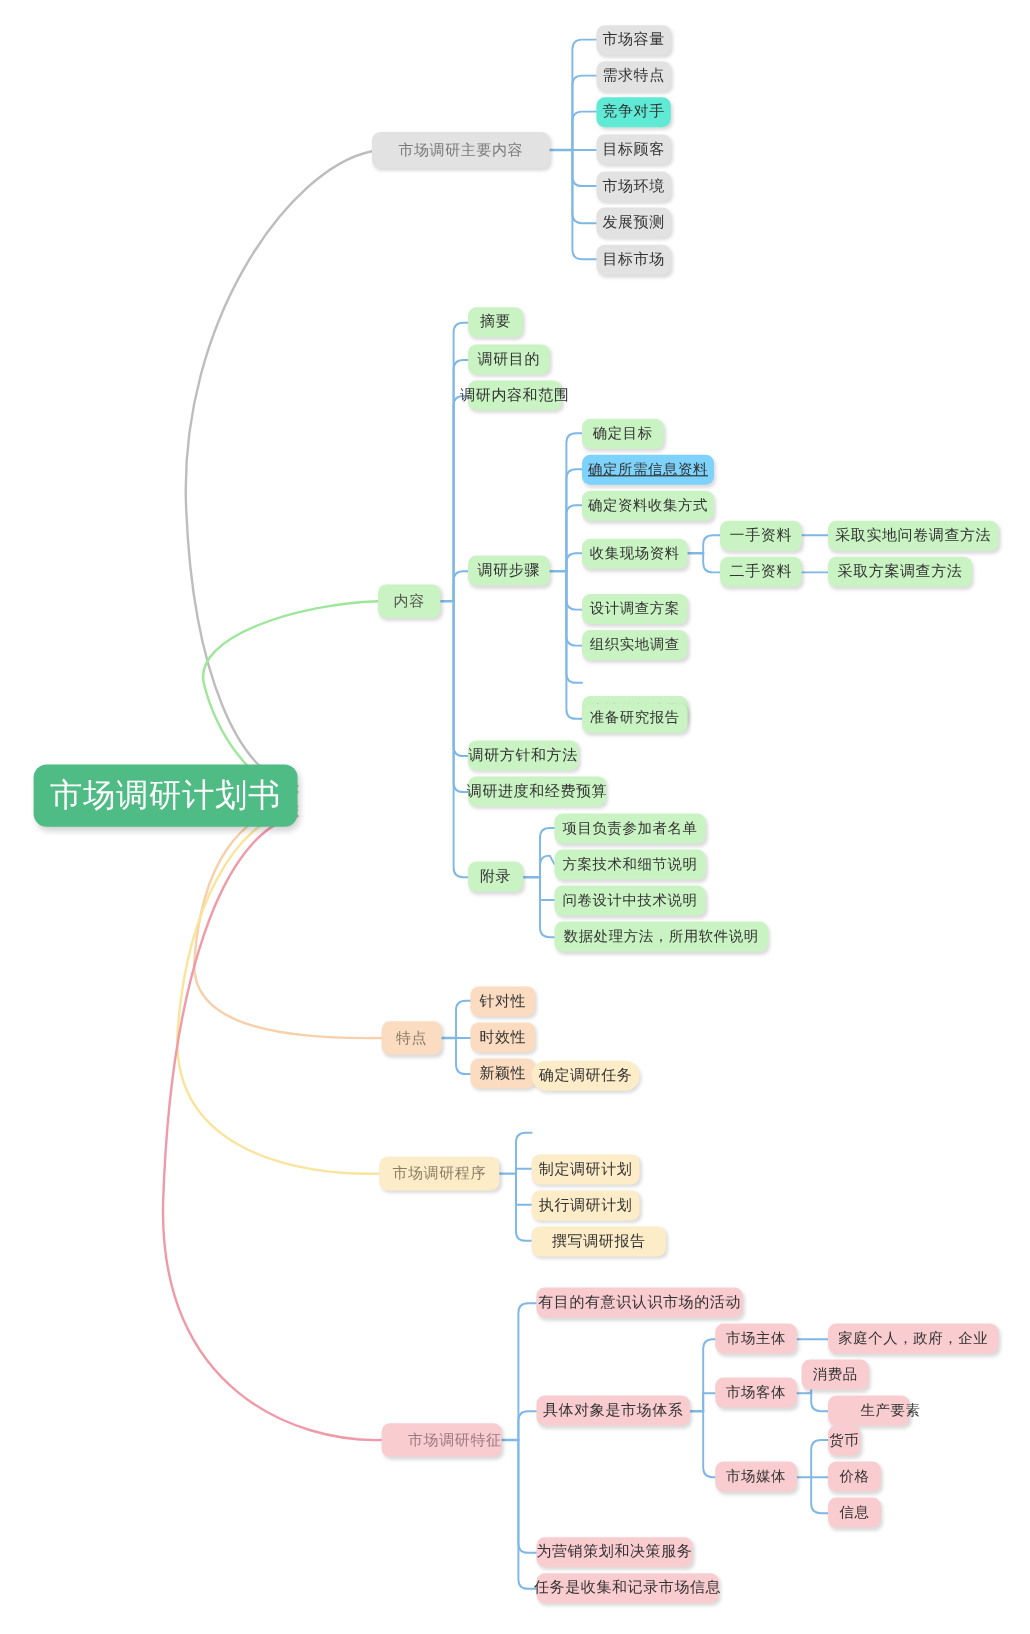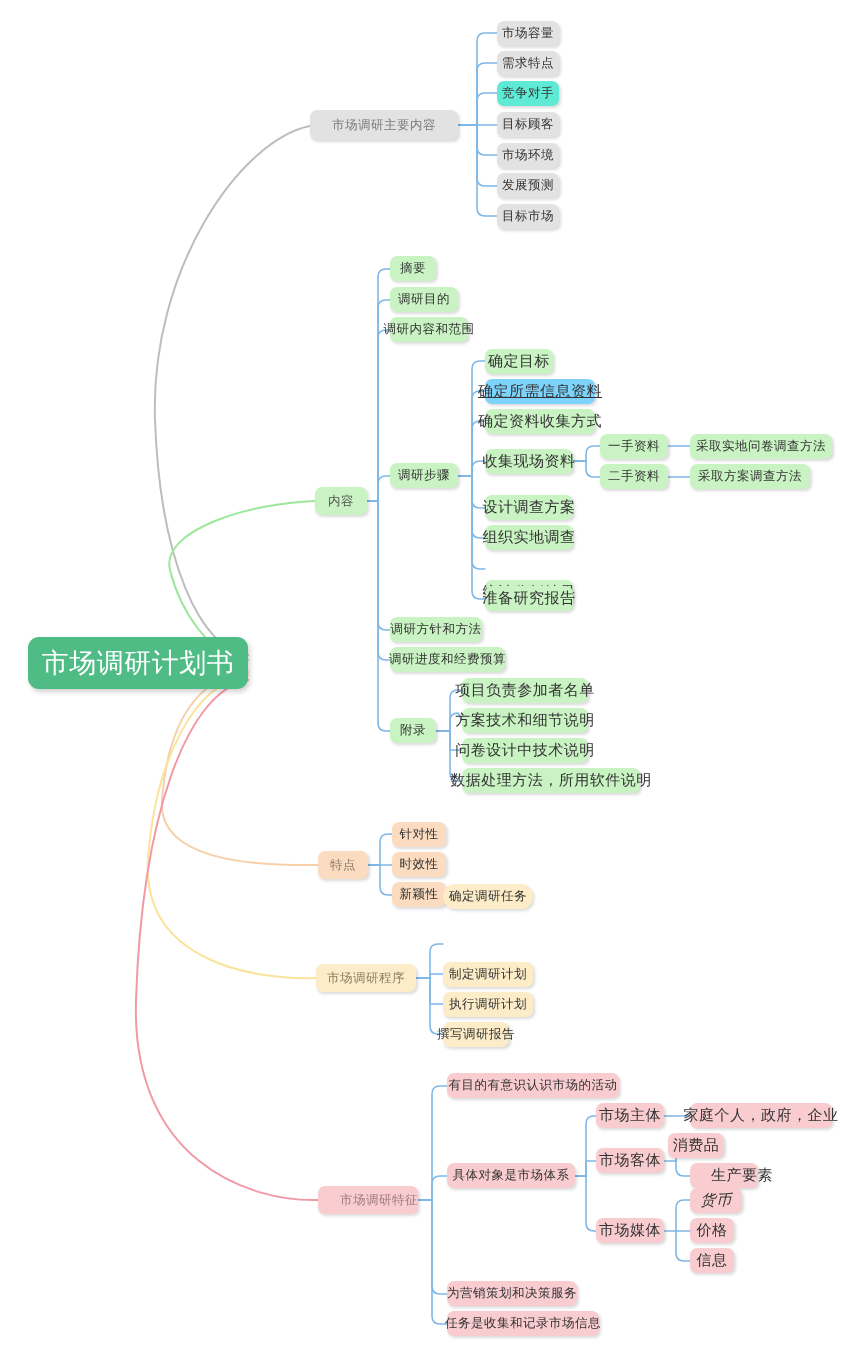--- a/index.html
+++ b/index.html
@@ -17,21 +17,21 @@
     box-shadow:1.5px 2px 3px rgba(0,0,0,.14);
     letter-spacing:.5px;
   }
   .node.root{
     border-radius:11px;
     box-shadow:2px 3px 5px rgba(0,0,0,.18);
     font-size:27px;color:#ffffff;
   }
   .node.lvl1{font-size:12.5px;}
   .node.lvl2{font-size:12.5px;}
-  .node.lvl3{font-size:15px;}
+  .node.lvl3{font-size:12px;}
   .node.lvl4{font-size:12.5px;}
 </style>
 </head>
 <body>
 
 <div id="canvas">
 
   <svg class="lines" viewBox="0 0 858 1362">
     <g fill="none" stroke-linecap="round" stroke-linejoin="round">
 
@@ -234,21 +234,21 @@
       </div>
       <div class="node lvl2" style="left: 443px; top: 884px; width: 90px; height: 25px; background: rgb(253, 236, 200); color: rgb(51, 51, 51); border-radius: 12px;">
         <span>确定调研任务</span>
       </div>
       <div class="node lvl2" style="left: 443px; top: 962px; width: 90px; height: 25px; background: rgb(253, 236, 200); color: rgb(51, 51, 51);">
         <span>制定调研计划</span>
       </div>
       <div class="node lvl2" style="left: 443px; top: 992px; width: 90px; height: 25px; background: rgb(253, 236, 200); color: rgb(51, 51, 51);">
         <span>执行调研计划</span>
       </div>
-      <div class="node lvl2" style="left: 443px; top: 1022px; width: 66px; height: 25px; background: rgb(253, 236, 200); color: rgb(51, 51, 51);">
+      <div class="node lvl2" style="left: 443px; top: 1022px; width: 112px; height: 25px; background: rgb(253, 236, 200); color: rgb(51, 51, 51);">
         <span>撰写调研报告</span>
       </div>
       <div class="node lvl1" style="left: 318px; top: 1186px; width: 100px; height: 28px; background: rgb(249, 204, 208); color: rgb(154, 122, 128); justify-content: flex-end;">
         <span>市场调研特征</span>
       </div>
       <div class="node lvl2" style="left: 447px; top: 1073px; width: 172px; height: 25px; background: rgb(249, 204, 208); color: rgb(51, 51, 51);">
         <span>有目的有意识认识市场的活动</span>
       </div>
       <div class="node lvl2" style="left: 447px; top: 1163px; width: 128px; height: 25px; background: rgb(249, 204, 208); color: rgb(51, 51, 51);">
         <span>具体对象是市场体系</span>
@@ -264,21 +264,21 @@
       </div>
       <div class="node lvl3" style="left: 668px; top: 1133px; width: 56px; height: 25px; background: rgb(249, 204, 208); color: rgb(51, 51, 51);">
         <span>消费品</span>
       </div>
       <div class="node lvl3" style="left: 690px; top: 1163px; width: 68px; height: 25px; background: rgb(249, 204, 208); color: rgb(51, 51, 51); padding-left: 36px;">
         <span>生产要素</span>
       </div>
       <div class="node lvl3" style="left: 596px; top: 1218px; width: 68px; height: 25px; background: rgb(249, 204, 208); color: rgb(51, 51, 51);">
         <span>市场媒体</span>
       </div>
-      <div class="node lvl3" style="left: 690px; top: 1188px; width: 52px; height: 25px; background: rgb(249, 204, 208); color: rgb(51, 51, 51); font-style: italic;">
+      <div class="node lvl3" style="left: 690px; top: 1188px; width: 27px; height: 25px; background: rgb(249, 204, 208); color: rgb(51, 51, 51);">
         <span>货币</span>
       </div>
       <div class="node lvl3" style="left: 690px; top: 1218px; width: 44px; height: 25px; background: rgb(249, 204, 208); color: rgb(51, 51, 51);">
         <span>价格</span>
       </div>
       <div class="node lvl3" style="left: 690px; top: 1248px; width: 44px; height: 25px; background: rgb(249, 204, 208); color: rgb(51, 51, 51);">
         <span>信息</span>
       </div>
       <div class="node lvl2" style="left: 447px; top: 1281px; width: 130px; height: 25px; background: rgb(249, 204, 208); color: rgb(51, 51, 51);">
         <span>为营销策划和决策服务</span>

